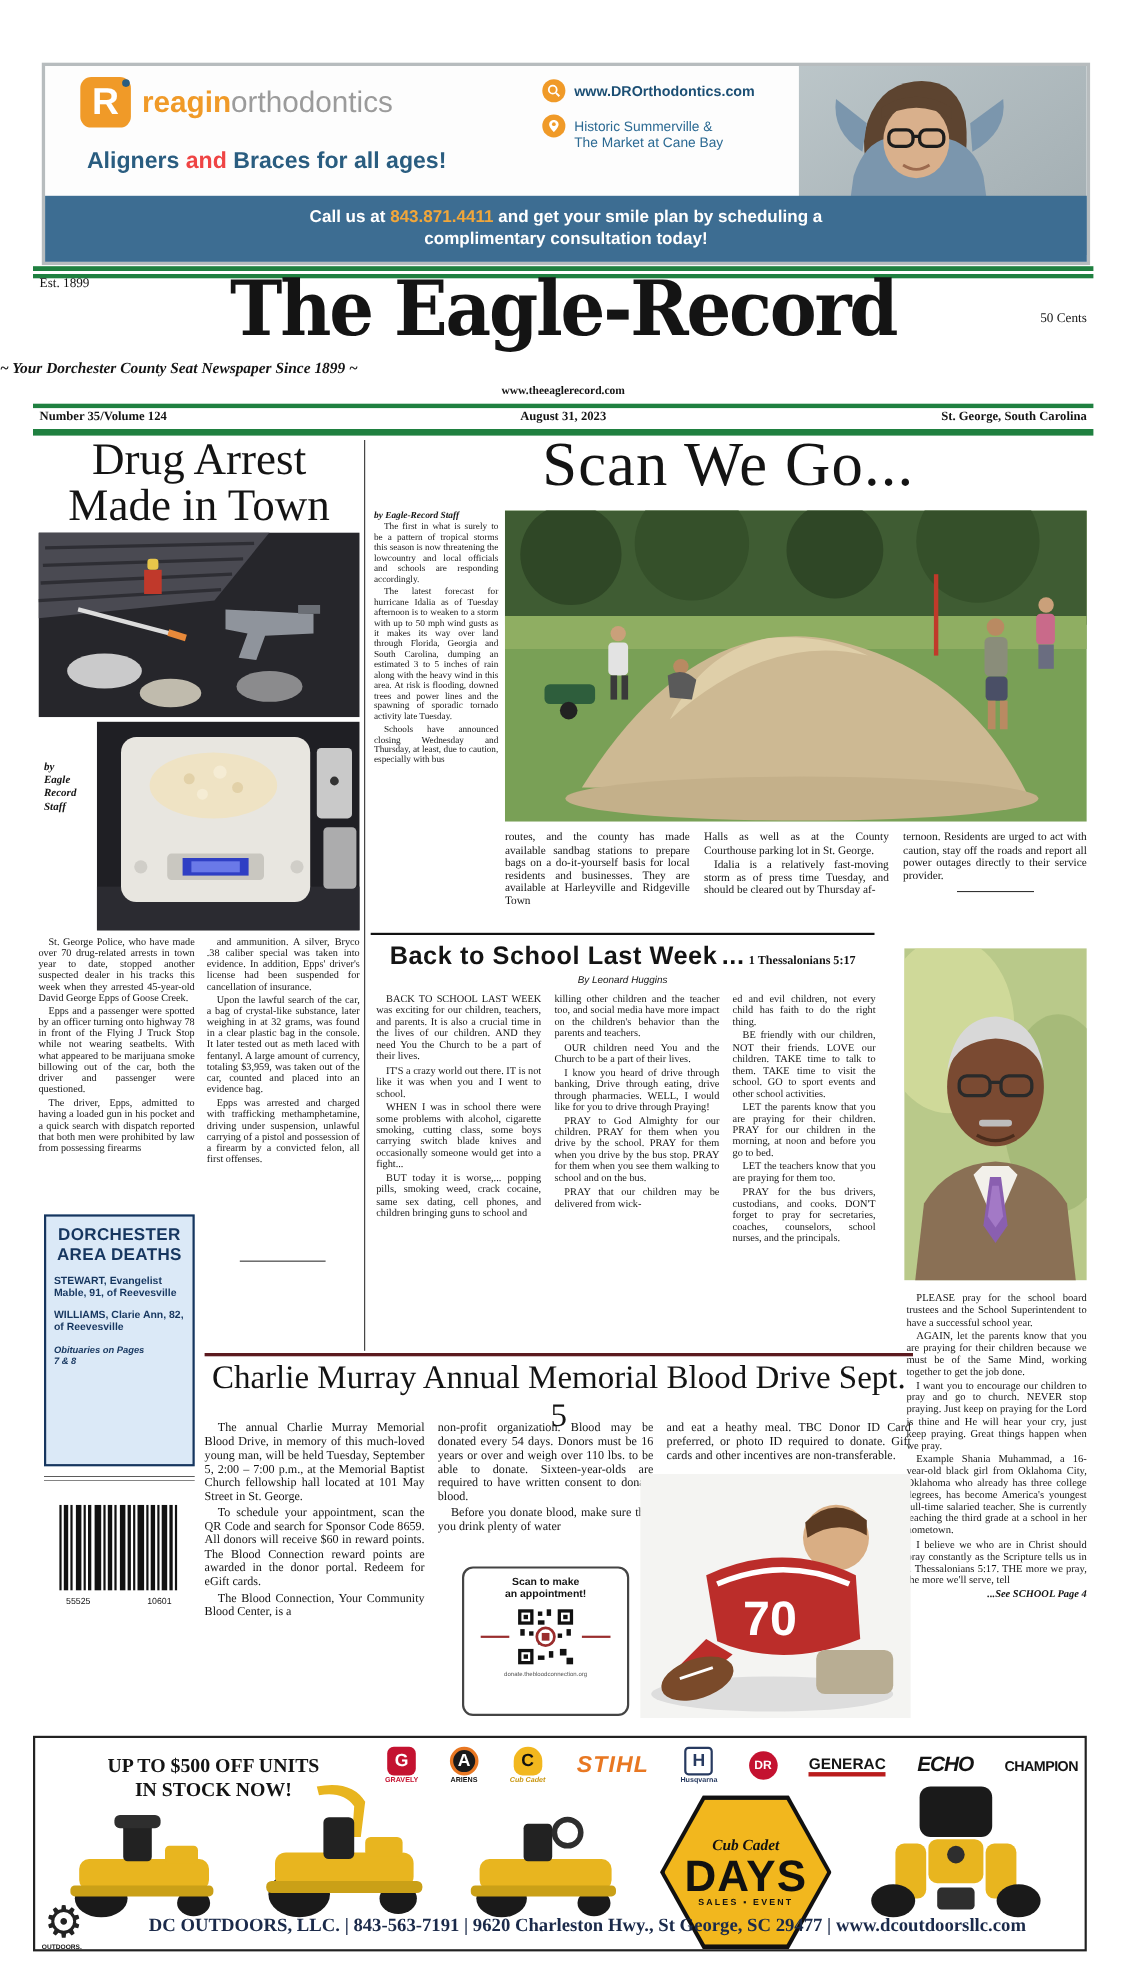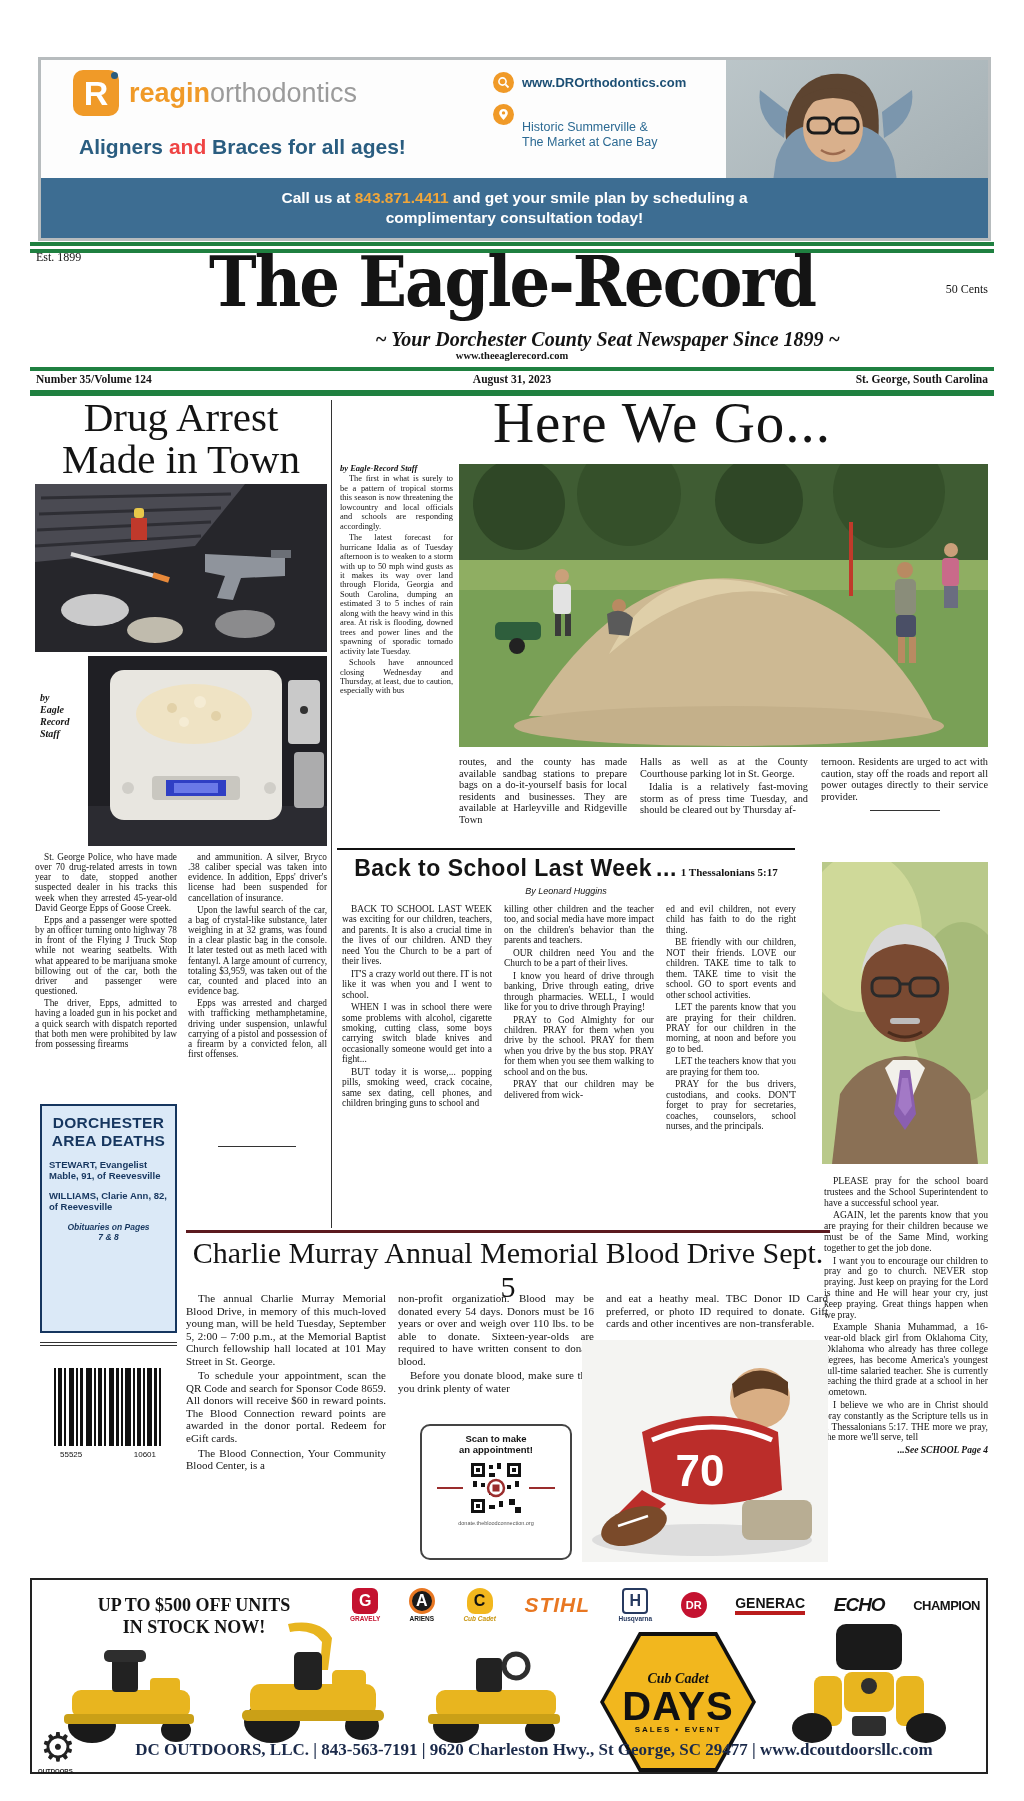--- a/index.html
+++ b/index.html
@@ -18,32 +18,32 @@
   .reagin-r{position:absolute;left:32px;top:10px;width:46px;height:46px;background:#f09a28;border-radius:10px;
             color:#fff;font-weight:bold;font-size:34px;text-align:center;line-height:46px;font-family:"Liberation Sans",sans-serif;}
   .reagin-dot{position:absolute;left:70px;top:12px;width:7px;height:7px;border-radius:50%;background:#2a5d80;}
   .reagin-word{position:absolute;left:88px;top:18px;font-size:27px;font-weight:bold;color:#f09a28;font-family:"Liberation Sans",sans-serif;}
   .reagin-word span{font-weight:normal;color:#9b9b9b;}
   .ad-tagline{position:absolute;left:38px;top:75px;font-size:21px;font-weight:bold;color:#2a5d80;font-family:"Liberation Sans",sans-serif;}
   .ad-tagline .and{color:#ef4444;}
   .ad-right-row{position:absolute;left:452px;display:flex;align-items:flex-start;gap:8px;font-family:"Liberation Sans",sans-serif;}
   .orange-circle{width:21px;height:21px;border-radius:50%;background:#f09a28;flex:0 0 auto;display:flex;align-items:center;justify-content:center;}
   .ad-url{color:#1c4f74;font-weight:bold;font-size:13px;margin-top:3px;}
-  .ad-loc{color:#2c6a93;font-size:12.5px;line-height:15px;margin-top:16px;}
+  .ad-loc{color:#2c6a93;font-size:12.5px;line-height:15px;margin-top:4px;}
   .girl-photo{position:absolute;right:0;top:0;width:262px;height:172px;overflow:hidden;}
   
   .green-double{left:30px;width:964px;height:11px;
     background:linear-gradient(#1f8040 0 36%,#ffffff 36% 64%,#1f8040 64% 100%);}
   .green-bar{left:30px;width:964px;background:#1f8040;}
   
   .mast-est{left:36px;top:250px;font-size:12px;}
   .mast-price{right:36px;top:250px;font-size:12px;margin-top:32px;}
   .mast-title{left:0;top:244px;width:1024px;text-align:center;font-family:"DejaVu Serif",serif;
               font-weight:bold;font-size:64px;letter-spacing:-2px;transform:scaleY(1.08);}
-  .mast-tagline{left:0;top:328px;width:840px;text-align:right;font-style:italic;font-weight:bold;font-size:20px;}
+  .mast-tagline{left:0;top:328px;width:840px;text-align:left;font-style:italic;font-weight:bold;font-size:14px;}
   .mast-site{left:0;top:350px;width:1024px;text-align:center;font-weight:bold;font-size:10.5px;}
   .info-row{left:30px;top:373px;width:964px;font-weight:bold;font-size:11.5px;}
   .info-row .c{position:absolute;top:0;}
   
   .vline{position:absolute;width:1px;background:#333;}
   
   .drug-headline{left:33px;top:396px;width:296px;text-align:center;font-size:41px;line-height:42px;}
   .drug-col{font-size:9.3px;line-height:10.15px;}
   .byline-stack{font-style:italic;font-weight:bold;font-size:10px;line-height:12px;}
   
@@ -58,21 +58,21 @@
   .school-head .ref{font-family:"Liberation Serif",serif;font-weight:bold;font-size:11px;}
   .school-by{left:337px;top:886px;width:458px;text-align:center;font-style:italic;font-size:9px;font-family:"Liberation Sans",sans-serif;}
   .school-col{font-size:9.4px;line-height:10.45px;}
   .right-col{font-size:9.6px;line-height:10.8px;}
   .see-more{text-align:right;font-style:italic;font-weight:bold;font-size:9.5px;margin-top:2px;}
   
   .deaths{left:40px;top:1104px;width:137px;height:229px;background:#dbe9f7;border:2.5px solid #16365f;
           color:#16365f;font-family:"Liberation Sans",sans-serif;box-sizing:border-box;padding:8px 7px;}
   .deaths .t{font-weight:bold;font-size:15.5px;text-align:center;line-height:18px;letter-spacing:.3px;}
   .deaths .e{font-weight:bold;font-size:9.5px;line-height:11px;margin-top:9px;}
-  .deaths .n{font-style:italic;font-weight:bold;font-size:8.5px;text-align:center;margin-top:10px;line-height:10px;}
+  .deaths .n{font-style:italic;font-weight:bold;font-size:8.5px;text-align:left;margin-top:10px;line-height:10px;}
   .deaths-rule{left:40px;top:1342px;width:137px;height:4px;
     background:linear-gradient(#333 0 25%,#fff 25% 75%,#333 75% 100%);}
   .barcode-wrap{left:52px;top:1368px;width:112px;height:92px;text-align:center;}
   .barcode-digits{font-size:8px;font-family:"Liberation Sans",sans-serif;display:flex;justify-content:space-between;padding:0 8px;}
   
   .blood-rule{left:186px;top:1230px;width:644px;height:3px;background:#5c1a1f;}
   .blood-headline{left:186px;top:1236px;width:644px;text-align:center;font-size:30px;}
   .blood-col{font-size:11px;line-height:12.55px;}
   .blood-col .jp{text-indent:12px;}
   .qr-box{left:420px;top:1424px;width:152px;height:136px;border:2.5px solid #444;border-radius:10px;background:#fff;
@@ -244,21 +244,21 @@
     <p class="jp">Epps and a passenger were spotted by an officer turning onto highway 78 in front of the Flying J Truck Stop while not wearing seatbelts. With what appeared to be marijuana smoke billowing out of the car, both the driver and passenger were questioned.</p>
     <p class="jp">The driver, Epps, admitted to having a loaded gun in his pocket and a quick search with dispatch reported that both men were prohibited by law from possessing firearms</p>
   </div>
   <div class="abs drug-col" style="left:188px;top:852px;width:139px;">
     <p class="jp">and ammunition. A silver, Bryco .38 caliber special was taken into evidence. In addition, Epps' driver's license had been suspended for cancellation of insurance.</p>
     <p class="jp">Upon the lawful search of the car, a bag of crystal-like substance, later weighing in at 32 grams, was found in a clear plastic bag in the console. It later tested out as meth laced with fentanyl. A large amount of currency, totaling $3,959, was taken out of the car, counted and placed into an evidence bag.</p>
     <p class="jp">Epps was arrested and charged with trafficking methamphetamine, driving under suspension, unlawful carrying of a pistol and possession of a firearm by a convicted felon, all first offenses.</p>
   </div>
   <div class="shortrule" style="left:218px;top:1146px;width:78px;"></div>
 
-  <div class="abs here-headline">Here We Go...</div>
+  <div class="abs here-headline">Scan We Go...</div>
 
   <div class="abs here-col" style="left:340px;top:464px;width:113px;">
     <p class="byline-sm">by Eagle-Record Staff</p>
     <p class="jp">The first in what is surely to be a pattern of tropical storms this season is now threatening the lowcountry and local officials and schools are responding accordingly.</p>
     <p class="jp">The latest forecast for hurricane Idalia as of Tuesday afternoon is to weaken to a storm with up to 50 mph wind gusts as it makes its way over land through Florida, Georgia and South Carolina, dumping an estimated 3 to 5 inches of rain along with the heavy wind in this area. At risk is flooding, downed trees and power lines and the spawning of sporadic tornado activity late Tuesday.</p>
     <p class="jp">Schools have announced closing Wednesday and Thursday, at least, due to caution, especially with bus</p>
   </div>
 
   <div class="abs" style="left:459px;top:464px;width:529px;height:283px;">
     <svg width="529" height="283" viewBox="0 0 529 283" preserveAspectRatio="none">

